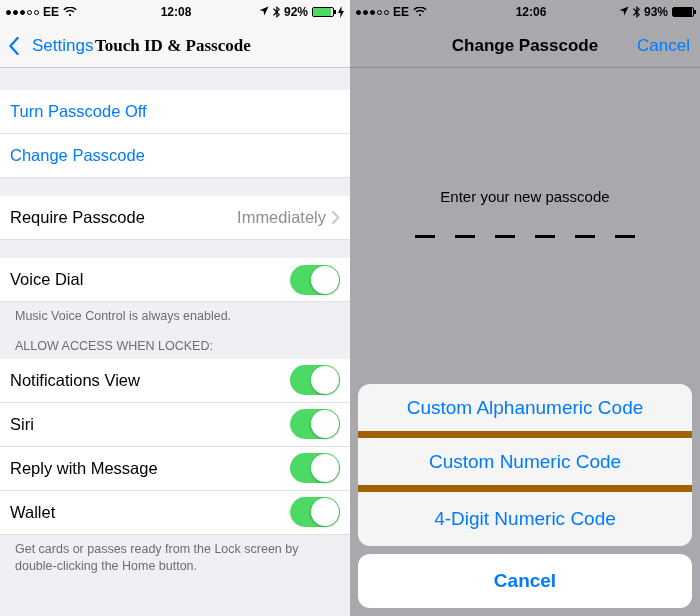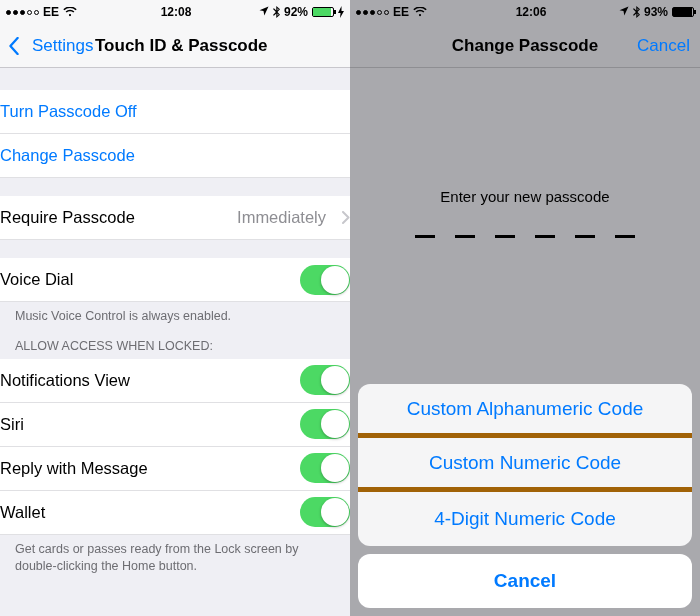--- a/index.html
+++ b/index.html
@@ -65,40 +65,40 @@
   .phone.right .navbar { background: transparent; border-bottom-color: #8e8e92; }
   .nav-back {
     display: flex; align-items: center; color: #007aff; font-size: 17px;
     gap: 12px;
   }
   .chev-left { width: 12px; height: 18px; }
   .nav-title {
     position: absolute; left: 0; right: 0; text-align: center;
     font-weight: 600; font-size: 17px; color: #000; pointer-events: none;
   }
-  .phone.left .nav-title { text-align: left; left: 95px; right: auto; }
+  .phone.left .nav-title { text-align: left; left: 95px; right: auto; font-family: Liberation Serif, serif; }
   .nav-right {
     position: absolute; right: 10px; color: #007aff; font-size: 17px;
   }
 
   .content { flex: 1; overflow: hidden; }
   .group { margin-top: 18px; }
   .group.first { margin-top: 22px; }
   .cell {
     background: #fff;
     min-height: 44px;
     display: flex; align-items: center;
-    padding: 0 0;
+    padding: 0 10px;
     font-size: 16.5px;
     color: #000;
     border-bottom: 1px solid #e0e0e3;
     justify-content: space-between;
   }
   .cell.blue { color: #007aff; }
-  .cell .detail { color: #8e8e93; display: flex; align-items: center; gap: 16px; }
+  .cell .detail { color: #8e8e93; display: flex; align-items: center; gap: 6px; }
   .chev-right { width: 8px; height: 13px; }
   .header-text {
     font-size: 12.5px; color: #6d6d72; padding: 6px 15px 6px 15px;
     text-transform: none;
   }
   .footer-text {
     font-size: 12.5px; color: #6d6d72; padding: 6px 15px;
     line-height: 1.35;
   }
 
@@ -123,21 +123,21 @@
   .sheet-wrap {
     position: absolute; bottom: 0; left: 0; right: 0;
     padding: 8px;
   }
   .sheet {
     background: rgba(248,248,249,.96);
     border-radius: 12px; overflow: hidden; margin-bottom: 8px;
   }
   .sheet .opt {
     height: 54px; display: flex; align-items: center; justify-content: center;
-    color: #007aff; font-size: 19px; border-bottom: 5px solid #a16207;
+    color: #007aff; font-size: 19px; border-bottom: 7px solid #a16207;
   }
   .sheet .opt:last-child { border-bottom: none; }
   .cancel-sheet {
     background: #fff; border-radius: 12px;
     height: 54px; display: flex; align-items: center; justify-content: center;
     color: #007aff; font-size: 19px; font-weight: 600;
   }
 </style>
 </head>
 <body>

